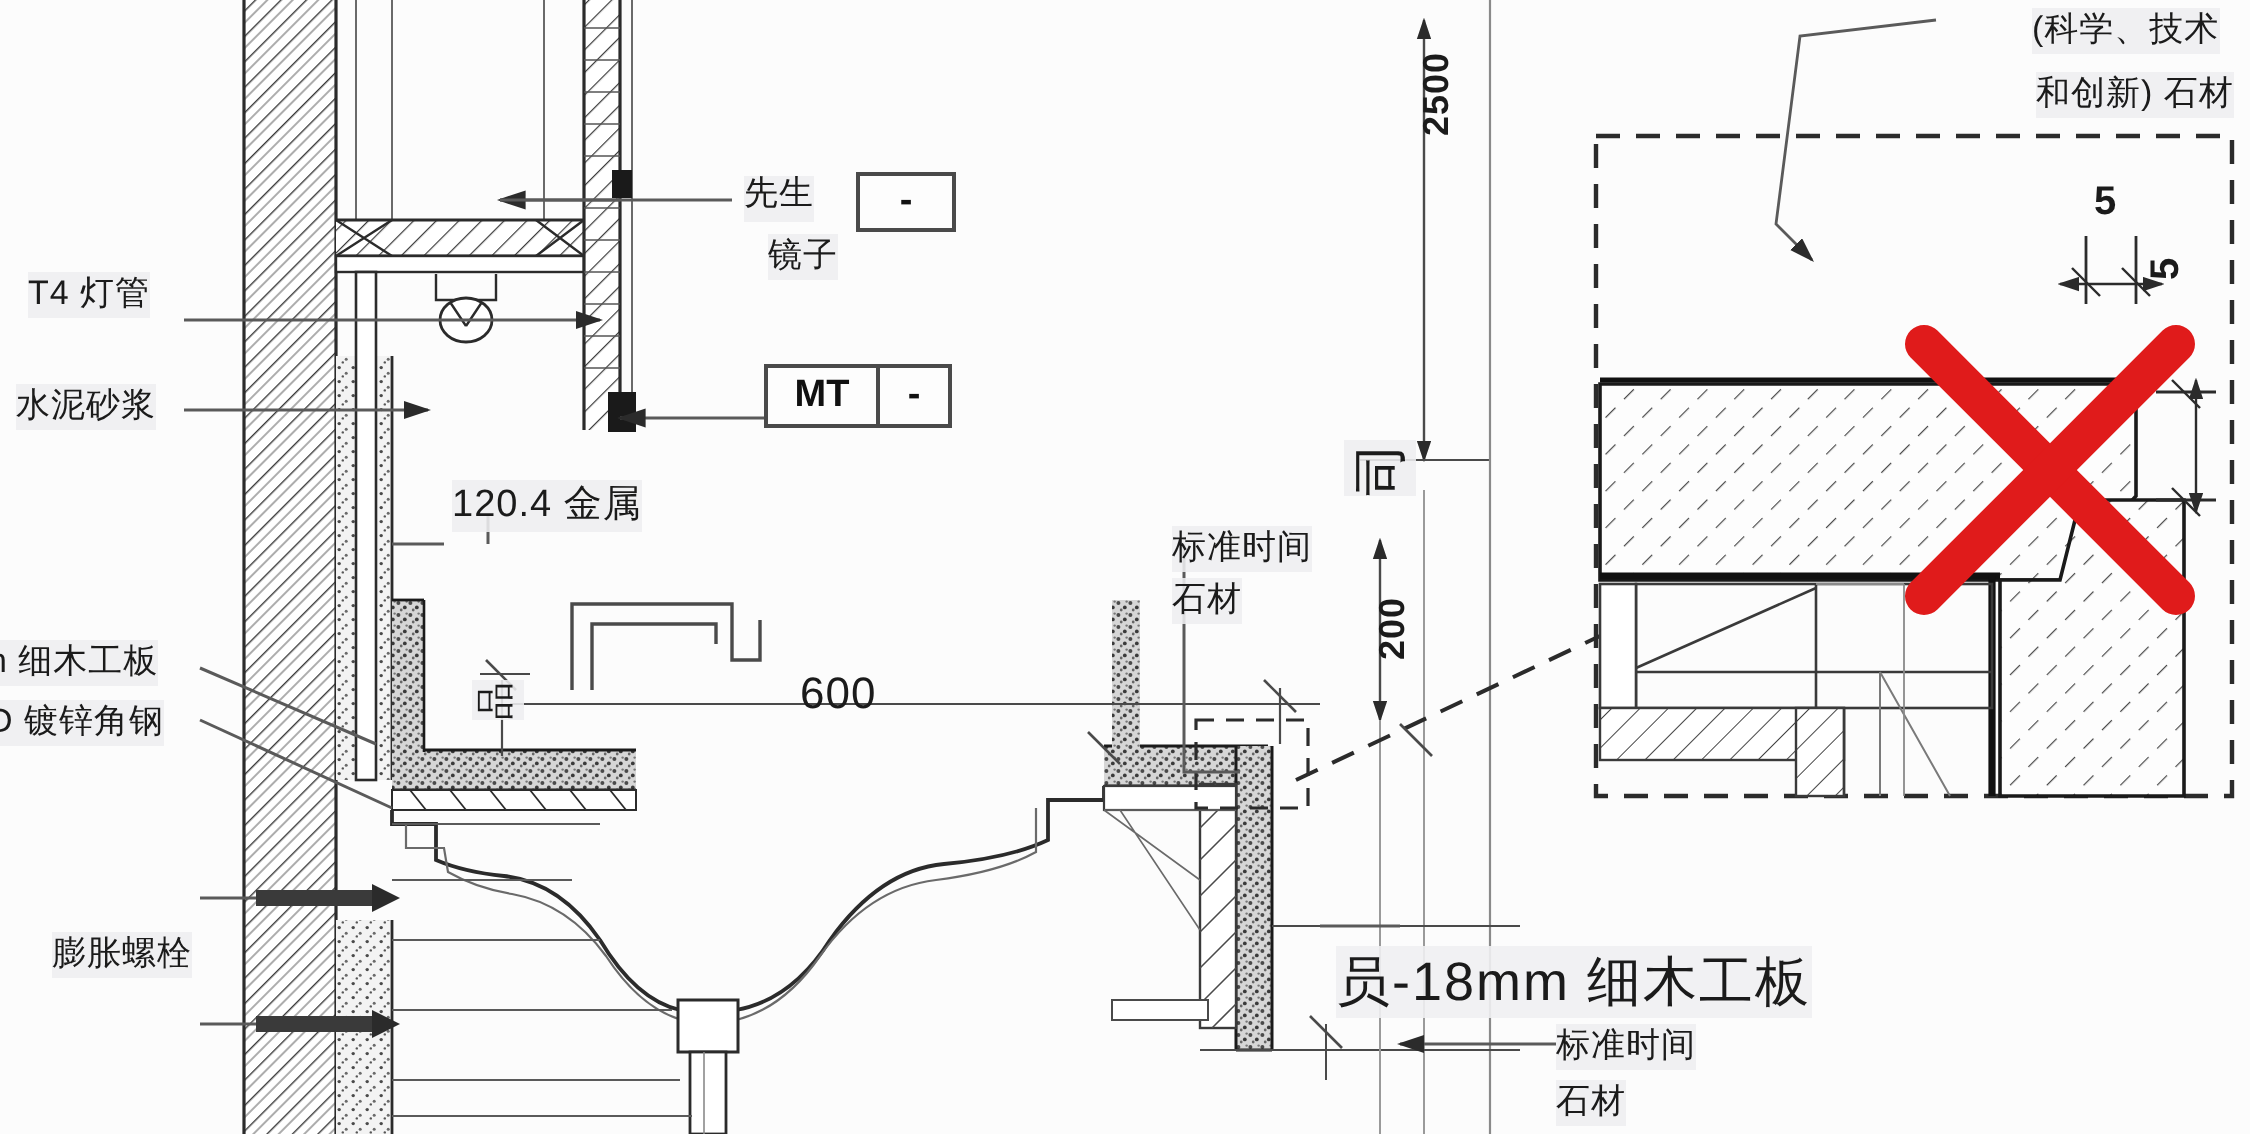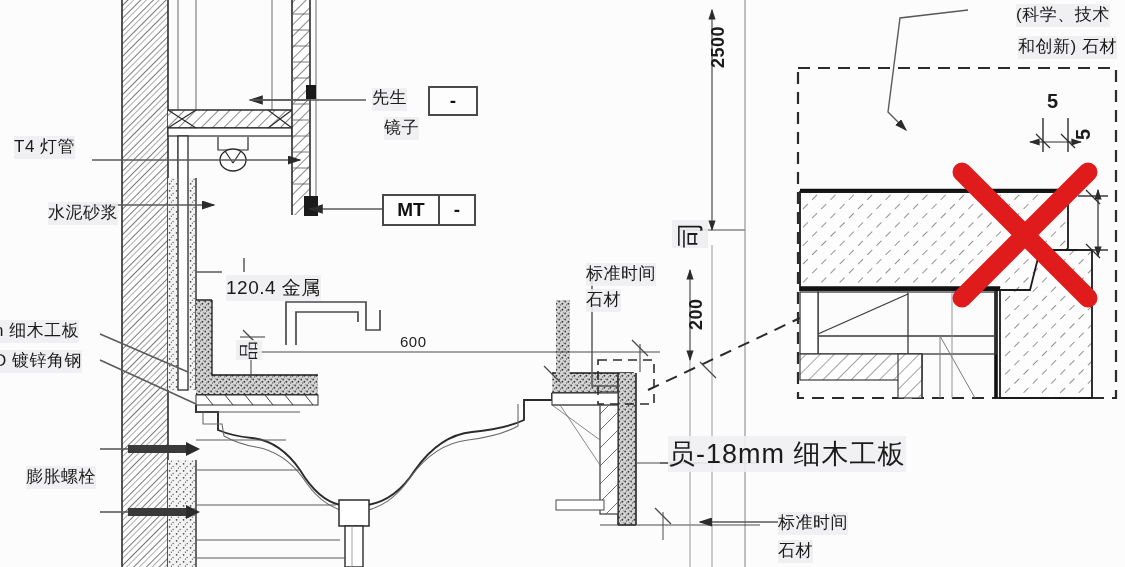--- a/index.html
+++ b/index.html
@@ -319,60 +319,60 @@
     </g>
 
     <g>
       <line x1="962" y1="172" x2="1088" y2="298" stroke="#e01b1b" stroke-width="19" stroke-linecap="round"></line>
       <line x1="1088" y1="172" x2="962" y2="298" stroke="#e01b1b" stroke-width="19" stroke-linecap="round"></line>
     </g>
   </svg>
 
   <div class="lbl" style="left:14px;top:136px;">T4 灯管</div>
 
-  <div class="lbl" style="left:8px;top:202px;margin-left:40px;">水泥砂浆</div>
-
-  <div class="lbl" style="left:226px;top:240px;font-size:19px;margin-top:35px;">120.4 金属</div>
+  <div class="lbl" style="left:8px;top:192px;">水泥砂浆</div>
+
+  <div class="lbl" style="left:226px;top:240px;font-size:19px;">120.4 金属</div>
 
   <div class="lbl" style="left:-6px;top:320px;">n 细木工板</div>
 
   <div class="lbl" style="left:-6px;top:350px;">D 镀锌角钢</div>
 
   <div class="lbl" style="left:6px;top:466px;margin-left:20px;">膨胀螺栓</div>
 
   <div class="lbl" style="left:372px;top:88px;font-family:Liberation Mono, monospace;">先生</div>
   <div class="lbl" style="left:384px;top:117px;">镜子</div>
 
   <div class="tagbox" style="left:428px;top:86px;width:46px;height:26px;">
     <span class="seg" style="width:100%;">-</span>
   </div>
 
-  <div class="tagbox" style="left:382px;top:194px;width:90px;height:28px;text-align:center;">
+  <div class="tagbox" style="left:382px;top:182px;width:90px;height:28px;text-align:center;">
     <span class="seg" style="width:42px;">MT</span>
     <span class="seg div" style="flex:1;">-</span>
   </div>
 
   <div class="lbl" style="left:586px;top:263px;">标准时间</div>
   <div class="lbl" style="left:586px;top:289px;">石材</div>
 
   <div class="lbl" style="left:778px;top:512px;">标准时间</div>
   <div class="lbl" style="left:778px;top:540px;">石材</div>
 
-  <div class="lbl big" style="left:668px;top:436px;">员-18mm 细木工板</div>
+  <div class="lbl big" style="left:668px;top:473px;">员-18mm 细木工板</div>
 
   <div class="lbl" style="left:1016px;top:4px;">(科学、技术</div>
   <div class="lbl" style="left:1018px;top:36px;text-align:right;">和创新) 石材</div>
 
   <div class="lbl rot90" style="left:236px;top:360px;font-size:19px;">品</div>
 
   <div class="lbl rot90" style="left:672px;top:248px;font-size:27px;">司</div>
 
   <div class="lbl dim rot90" style="left:706px;top:68px;">2500</div>
 
   <div class="lbl dim rot90" style="left:684px;top:330px;">200</div>
 
-  <div class="lbl num" style="left:400px;top:332px;font-size:15px;">600</div>
+  <div class="lbl num" style="left:400px;top:332px;font-size:22px;">600</div>
 
   <div class="lbl dim" style="left:1047px;top:88px;font-size:20px;">5</div>
 
   <div class="lbl dim rot90" style="left:1070px;top:140px;font-size:20px;">5</div>
 
 </div>
 
 </body></html>

